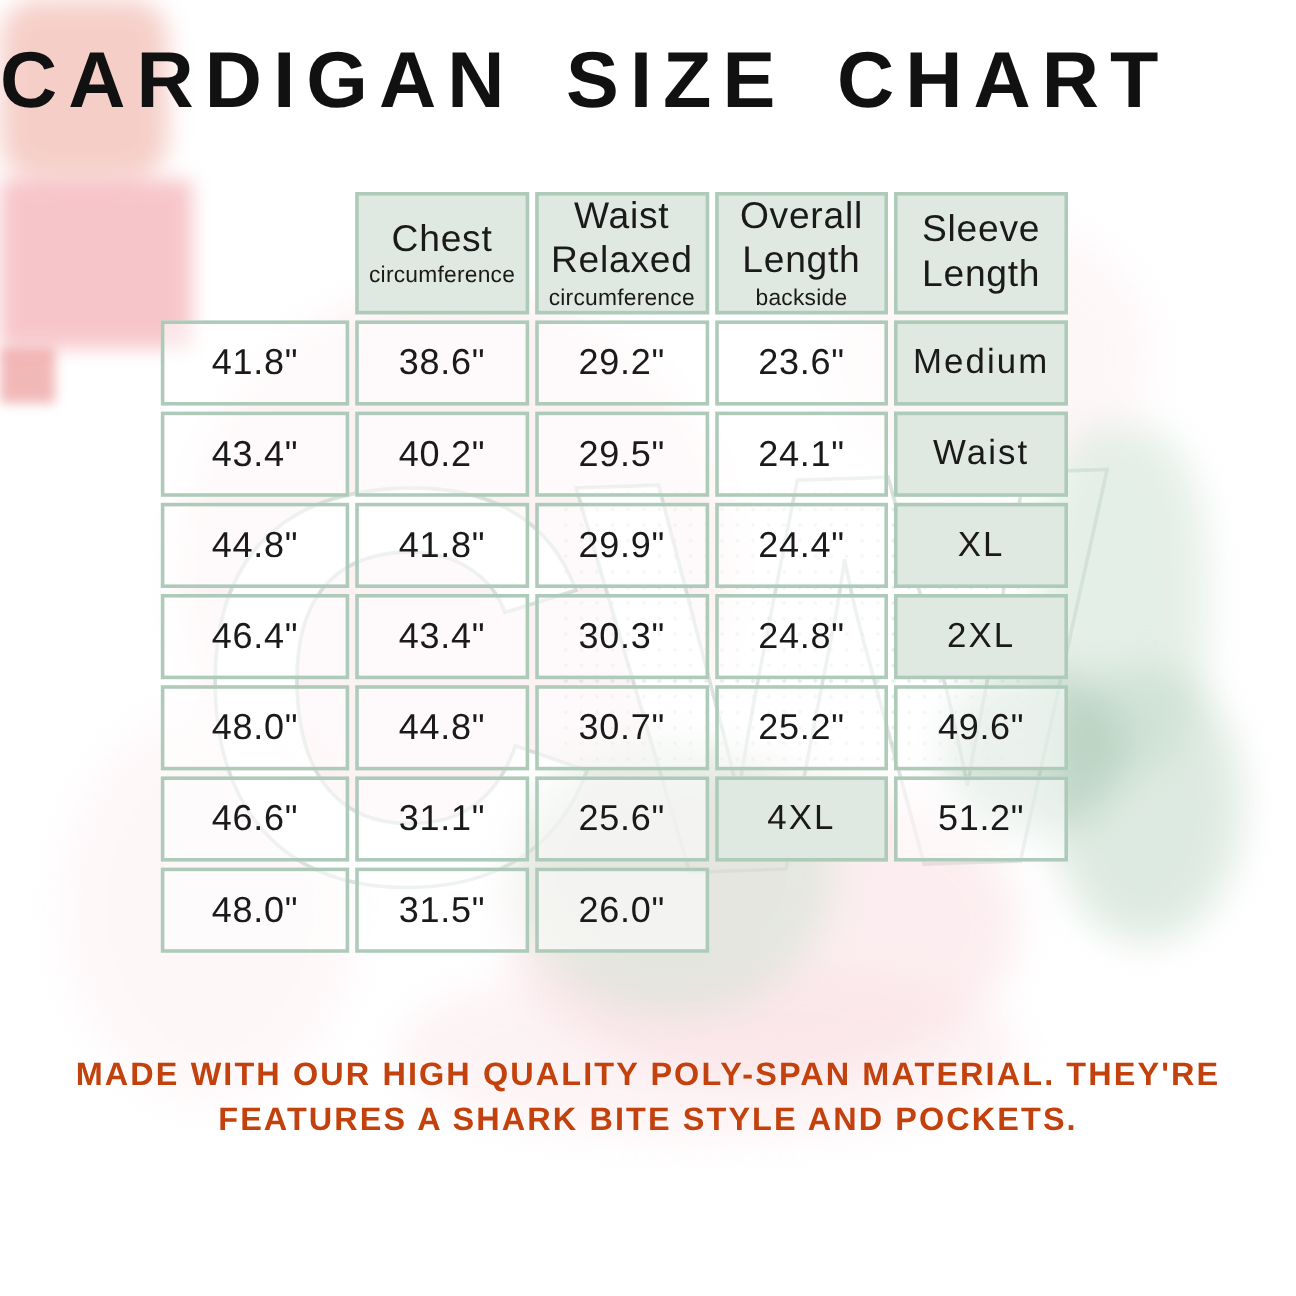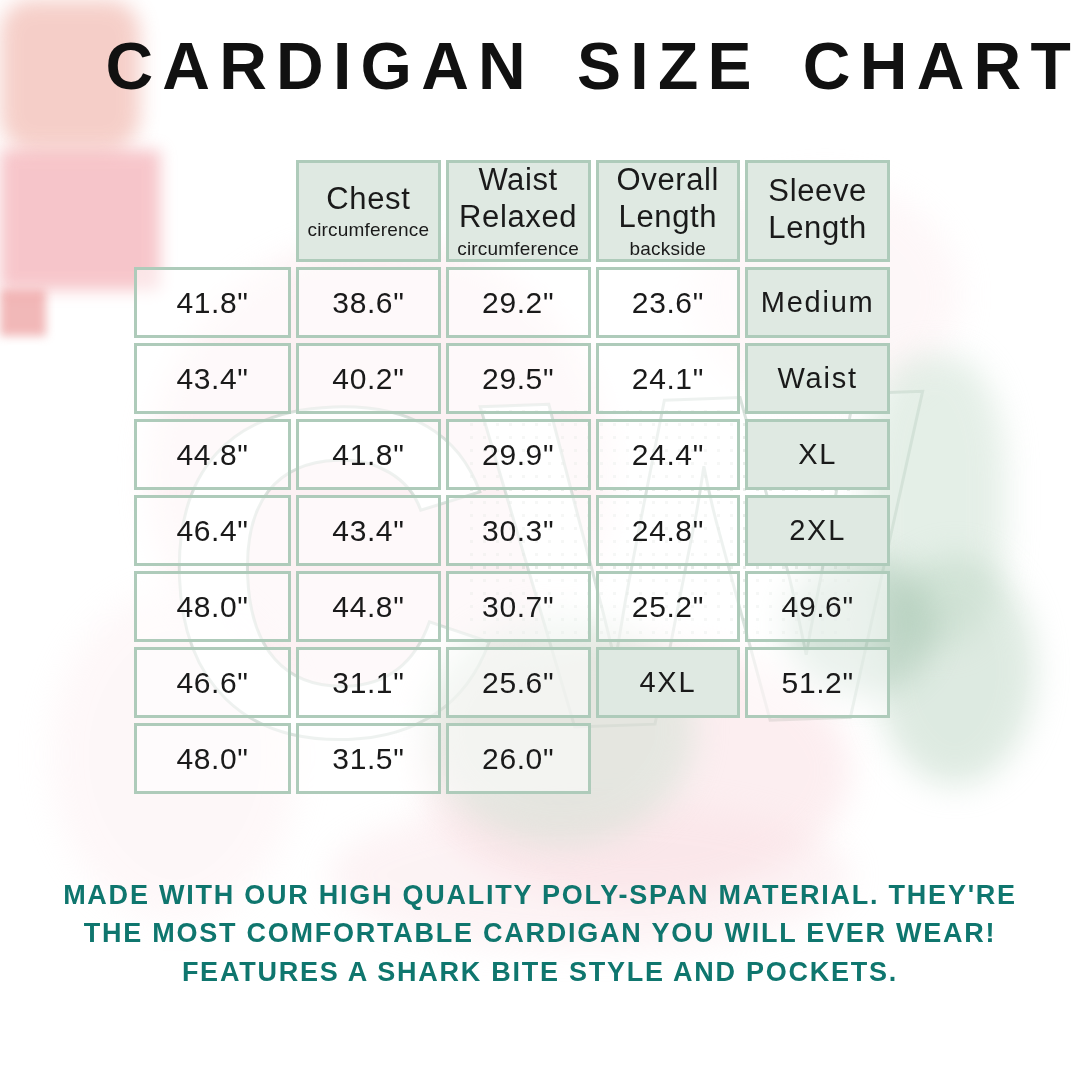--- a/index.html
+++ b/index.html
@@ -31,21 +31,21 @@
   }
   .wm-speckles {
     position:absolute; left:465px; top:405px; width:390px; height:235px;
     background-image:radial-gradient(#c4d1c7 1.6px, transparent 1.6px);
     background-size:13px 13px; opacity:.35; filter:blur(0.5px); border-radius:30px;
   }
 
   
   .title {
     position:absolute; top:28px; left:0; width:100%; z-index:2;
-    text-align:right; font-size:66px; font-weight:800;
+    text-align:left; font-size:66px; font-weight:800;
     letter-spacing:0.14em; word-spacing:0.22em; color:#111;
   }
 
   
   .size-table {
     position:absolute; left:134px; top:160px; width:756px; z-index:1;
     display:grid; grid-template-columns:157px repeat(4, 1fr);
     grid-template-rows:102px repeat(7, 71px); gap:5px;
   }
   .cell {
@@ -56,21 +56,21 @@
   .cell.head  { background:#dfe9e2; }
   .cell.size  { background:#dfe9e2; font-size:29px; letter-spacing:0.06em; }
   .cell.val   { background:rgba(255,255,255,0.55); font-size:30px; letter-spacing:0.02em; }
   .head-main  { font-size:31px; line-height:1.18; letter-spacing:0.02em; }
   .head-sub   { font-size:19px; margin-top:2px; letter-spacing:0.01em; }
 
   
   .desc {
     position:absolute; top:876px; left:0; width:100%; z-index:2;
     text-align:center; font-size:27px; font-weight:700;
-    letter-spacing:0.065em; line-height:1.42; color:#0f766e;
+    letter-spacing:0.065em; line-height:1.42; color:#c2410c;
   }
 </style>
 </head>
 <body>
 
 <div class="stage">
 
   <div class="wm">
     <div class="blob wm-pink1"></div>
     <div class="blob wm-pink3"></div>
@@ -148,17 +148,16 @@
     <div class="cell size">4XL</div>
     <div class="cell val">51.2"</div>
     <div class="cell val">48.0"</div>
     <div class="cell val">31.5"</div>
     <div class="cell val">26.0"</div>
 
   </div>
 
   <div class="desc">
     <div>MADE WITH OUR HIGH QUALITY POLY-SPAN MATERIAL. THEY'RE</div>
-    <div>THE MOST COMFORTABLE CARDIGAN YOU WILL EVER WEAR!</div>
     <div>FEATURES A SHARK BITE STYLE AND POCKETS.</div>
   </div>
 
 </div>
 
 </body></html>

